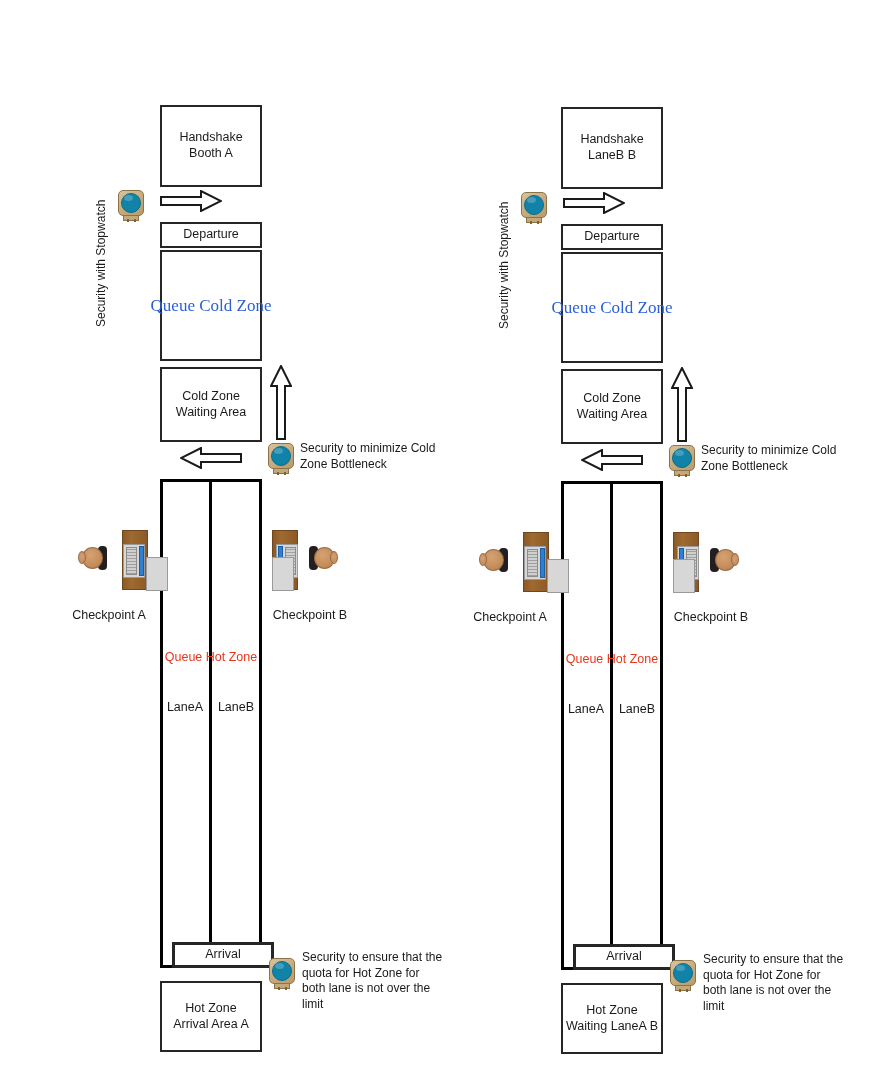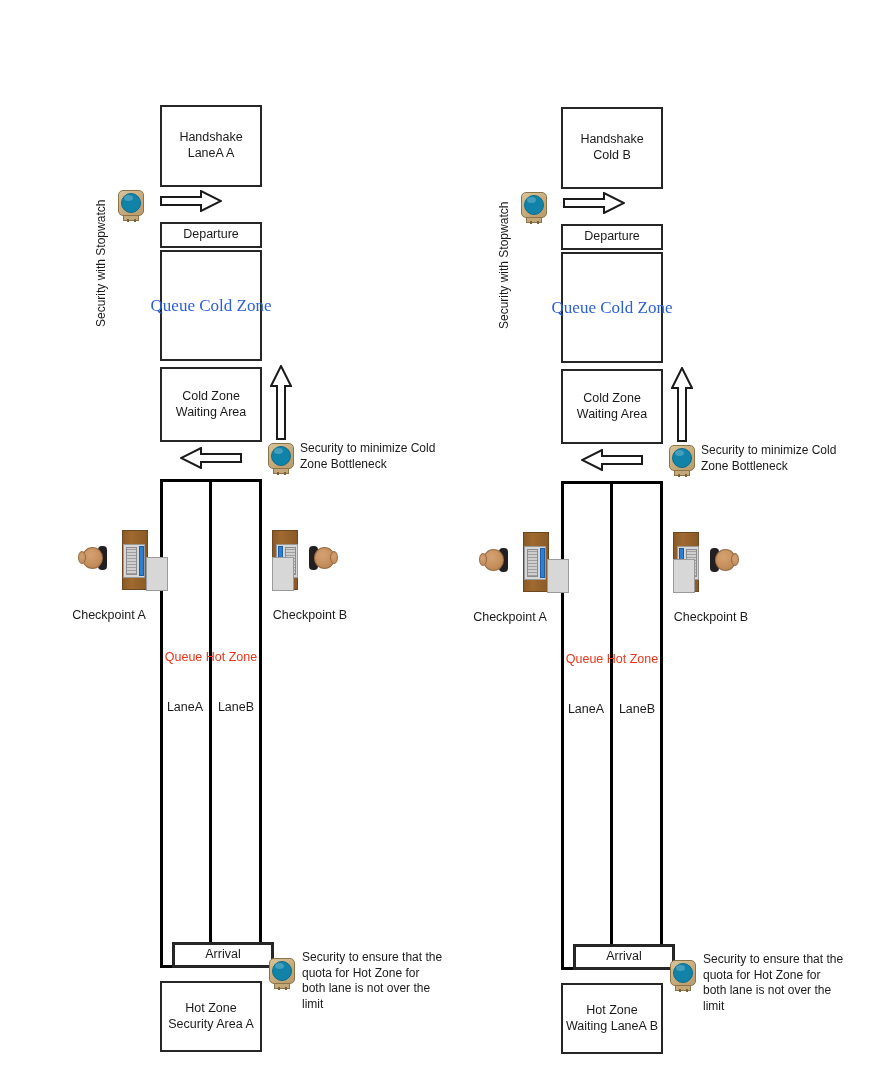--- a/index.html
+++ b/index.html
@@ -214,21 +214,21 @@
 </style>
 </head>
 <body>
 
 <div id="stage">
 
   <div class="abs" style="left:0;top:0;width:435px;height:1070px;">
 
     <div class="box" style="left:160px; top:105px; width:102px; height:82px; flex-direction:column;">
       <span>Handshake</span>
-      <span>LaneA A</span>
+      <span>Booth A</span>
     </div>
 
     <div class="sec-icon" style="left:118px; top:190px;">
       <div class="body"></div>
       <div class="ring"></div>
       <div class="glint"></div>
       <div class="base"></div>
       <div class="leg l"></div>
       <div class="leg r"></div>
     </div>
@@ -287,21 +287,21 @@
 
     <div class="lane-label" style="left:163px; top:700px; width:44px;">LaneA</div>
     <div class="lane-label" style="left:212px; top:700px; width:48px;">LaneB</div>
 
     <div class="box thick" style="left:160px; top:942px; width:102px; height:26px;">
       <span>Arrival</span>
     </div>
 
     <div class="box" style="left:160px; top:981px; width:102px; height:71px; flex-direction:column;">
       <span>Hot Zone</span>
-      <span>Security Area A</span>
+      <span>Arrival Area A</span>
     </div>
 
     <div class="person" style="left:80px; top:543px;">
       <div class="chairback" style="left:18px;"></div>
       <div class="head" style="left:2px;"></div>
       <div class="arm" style="left:-2px;"></div>
     </div>
     <div class="desk" style="left:122px; top:530px;">
       <div class="laptop" style="left:0px; top:13px;">
         <div class="keys" style="left:2px;"></div>
@@ -339,21 +339,21 @@
       <div>both lane is not over the</div>
       <div>limit</div>
     </div>
 
   </div>
 
   <div class="abs" style="left:401px;top:0;width:469px;height:1070px;">
 
     <div class="box" style="left:160px; top:107px; width:102px; height:82px; flex-direction:column;">
       <span>Handshake</span>
-      <span>Cold B</span>
+      <span>LaneB B</span>
     </div>
 
     <div class="sec-icon" style="left:120px; top:192px;">
       <div class="body"></div>
       <div class="ring"></div>
       <div class="glint"></div>
       <div class="base"></div>
       <div class="leg l"></div>
       <div class="leg r"></div>
     </div>

